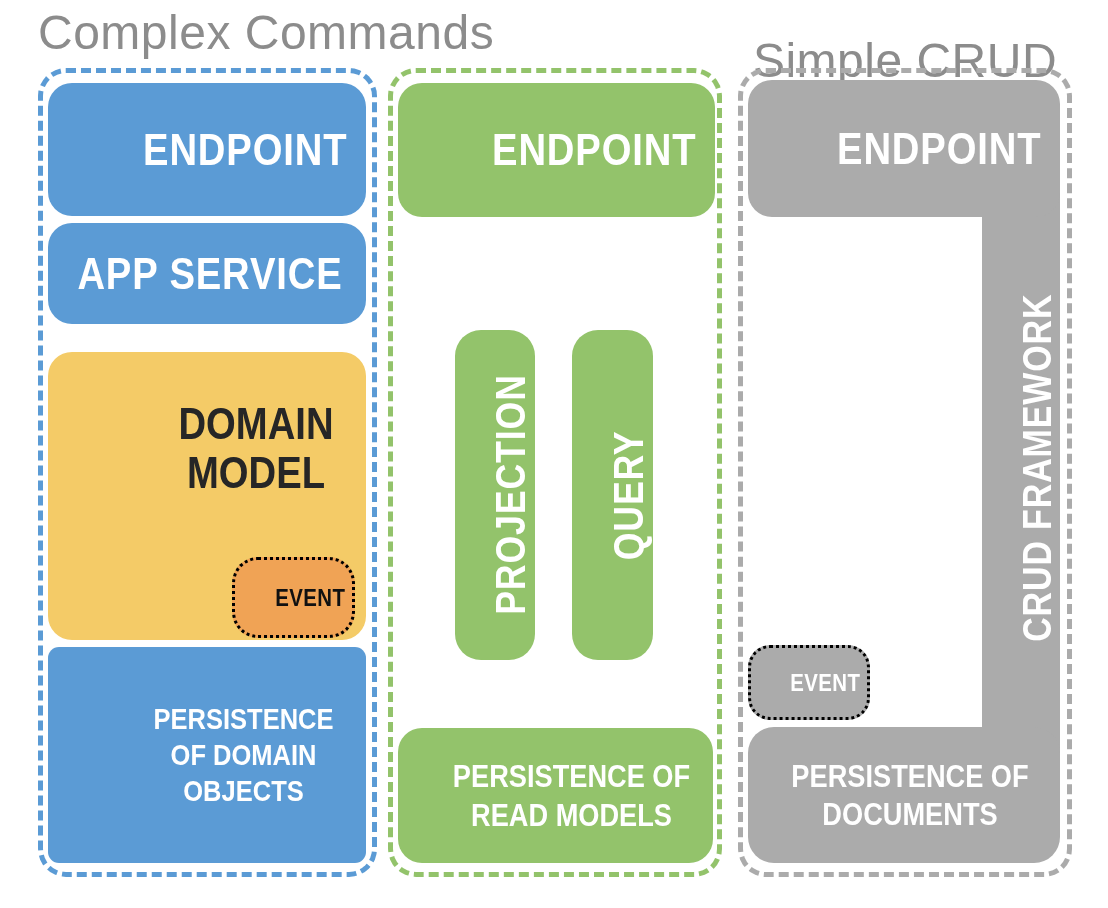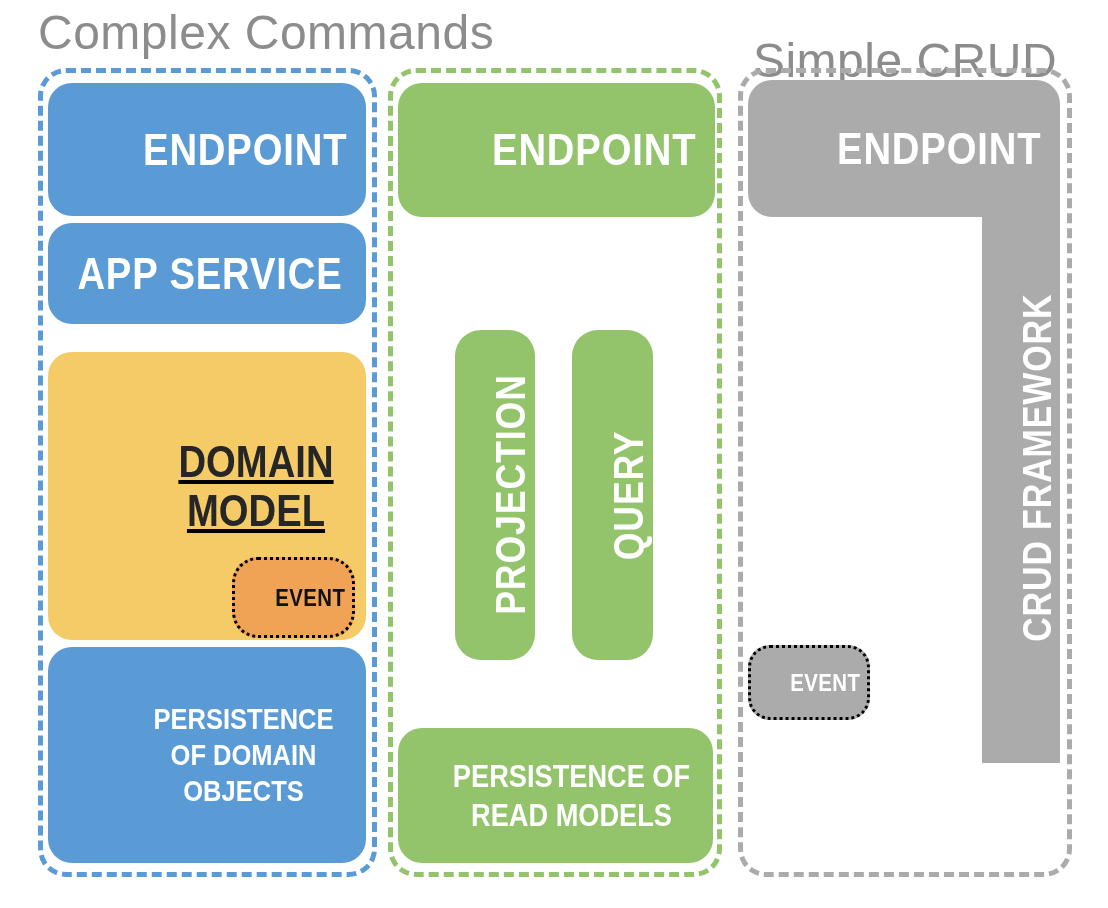--- a/index.html
+++ b/index.html
@@ -34,23 +34,23 @@
   }
   .bg-blue{background:var(--blue);}
   .bg-green{background:var(--green);}
   .bg-gray{background:var(--gray);}
   .bg-yellow{background:var(--yellow);}
   .bg-orange{background:var(--orange);}
 
   
   .b-endpoint1{left:5px; top:10px;  width:318px; height:133px;}
   .b-appsvc   {left:5px; top:150px; width:318px; height:101px;}
-  .b-domain   {left:5px; top:279px; width:318px; height:288px; align-items:flex-start; padding-top:86px;text-decoration:underline;}
+  .b-domain   {left:5px; top:279px; width:318px; height:288px; align-items:flex-start; padding-top:48px;}
   .b-event1   {left:189px; top:484px; width:123px; height:81px; border:3px dotted #000; border-radius:26px;}
-  .b-persist1 {left:5px; top:574px; width:318px; height:216px;}
+  .b-persist1 {left:5px; top:574px; width:318px; height:216px;border-radius:11px;}
 
   
   .b-endpoint2{left:5px; top:10px; width:317px; height:134px;}
   .b-projection{left:62px;  top:257px; width:80px; height:330px; border-radius:26px;}
   .b-query     {left:179px; top:257px; width:81px; height:330px; border-radius:26px;}
   .b-persist2 {left:5px; top:655px; width:315px; height:135px;padding-left:32px;}
 
   
   .b-topbar   {left:5px; top:7px;   width:312px; height:137px;}
   .b-rightbar {left:239px; top:100px; width:78px; height:590px; border-radius:0;}
@@ -115,18 +115,21 @@
     </div>
   </div>
 
   <div class="container c3">
     <div class="box bg-gray b-rightbar">
       <span class="lbl-vert lbl-vert-crud">CRUD FRAMEWORK</span>
     </div>
     <div class="box bg-gray b-topbar">
       <span class="lbl lbl-endpoint">ENDPOINT</span>
     </div>
+    <div class="box bg-gray b-bottombar">
+      <span class="lbl lbl-persist-wide">PERSISTENCE OF DOCUMENTS</span>
+    </div>
     <div class="box bg-gray b-event3">
       <span class="lbl lbl-event">EVENT</span>
     </div>
   </div>
 
 </div>
 
 </body></html>

